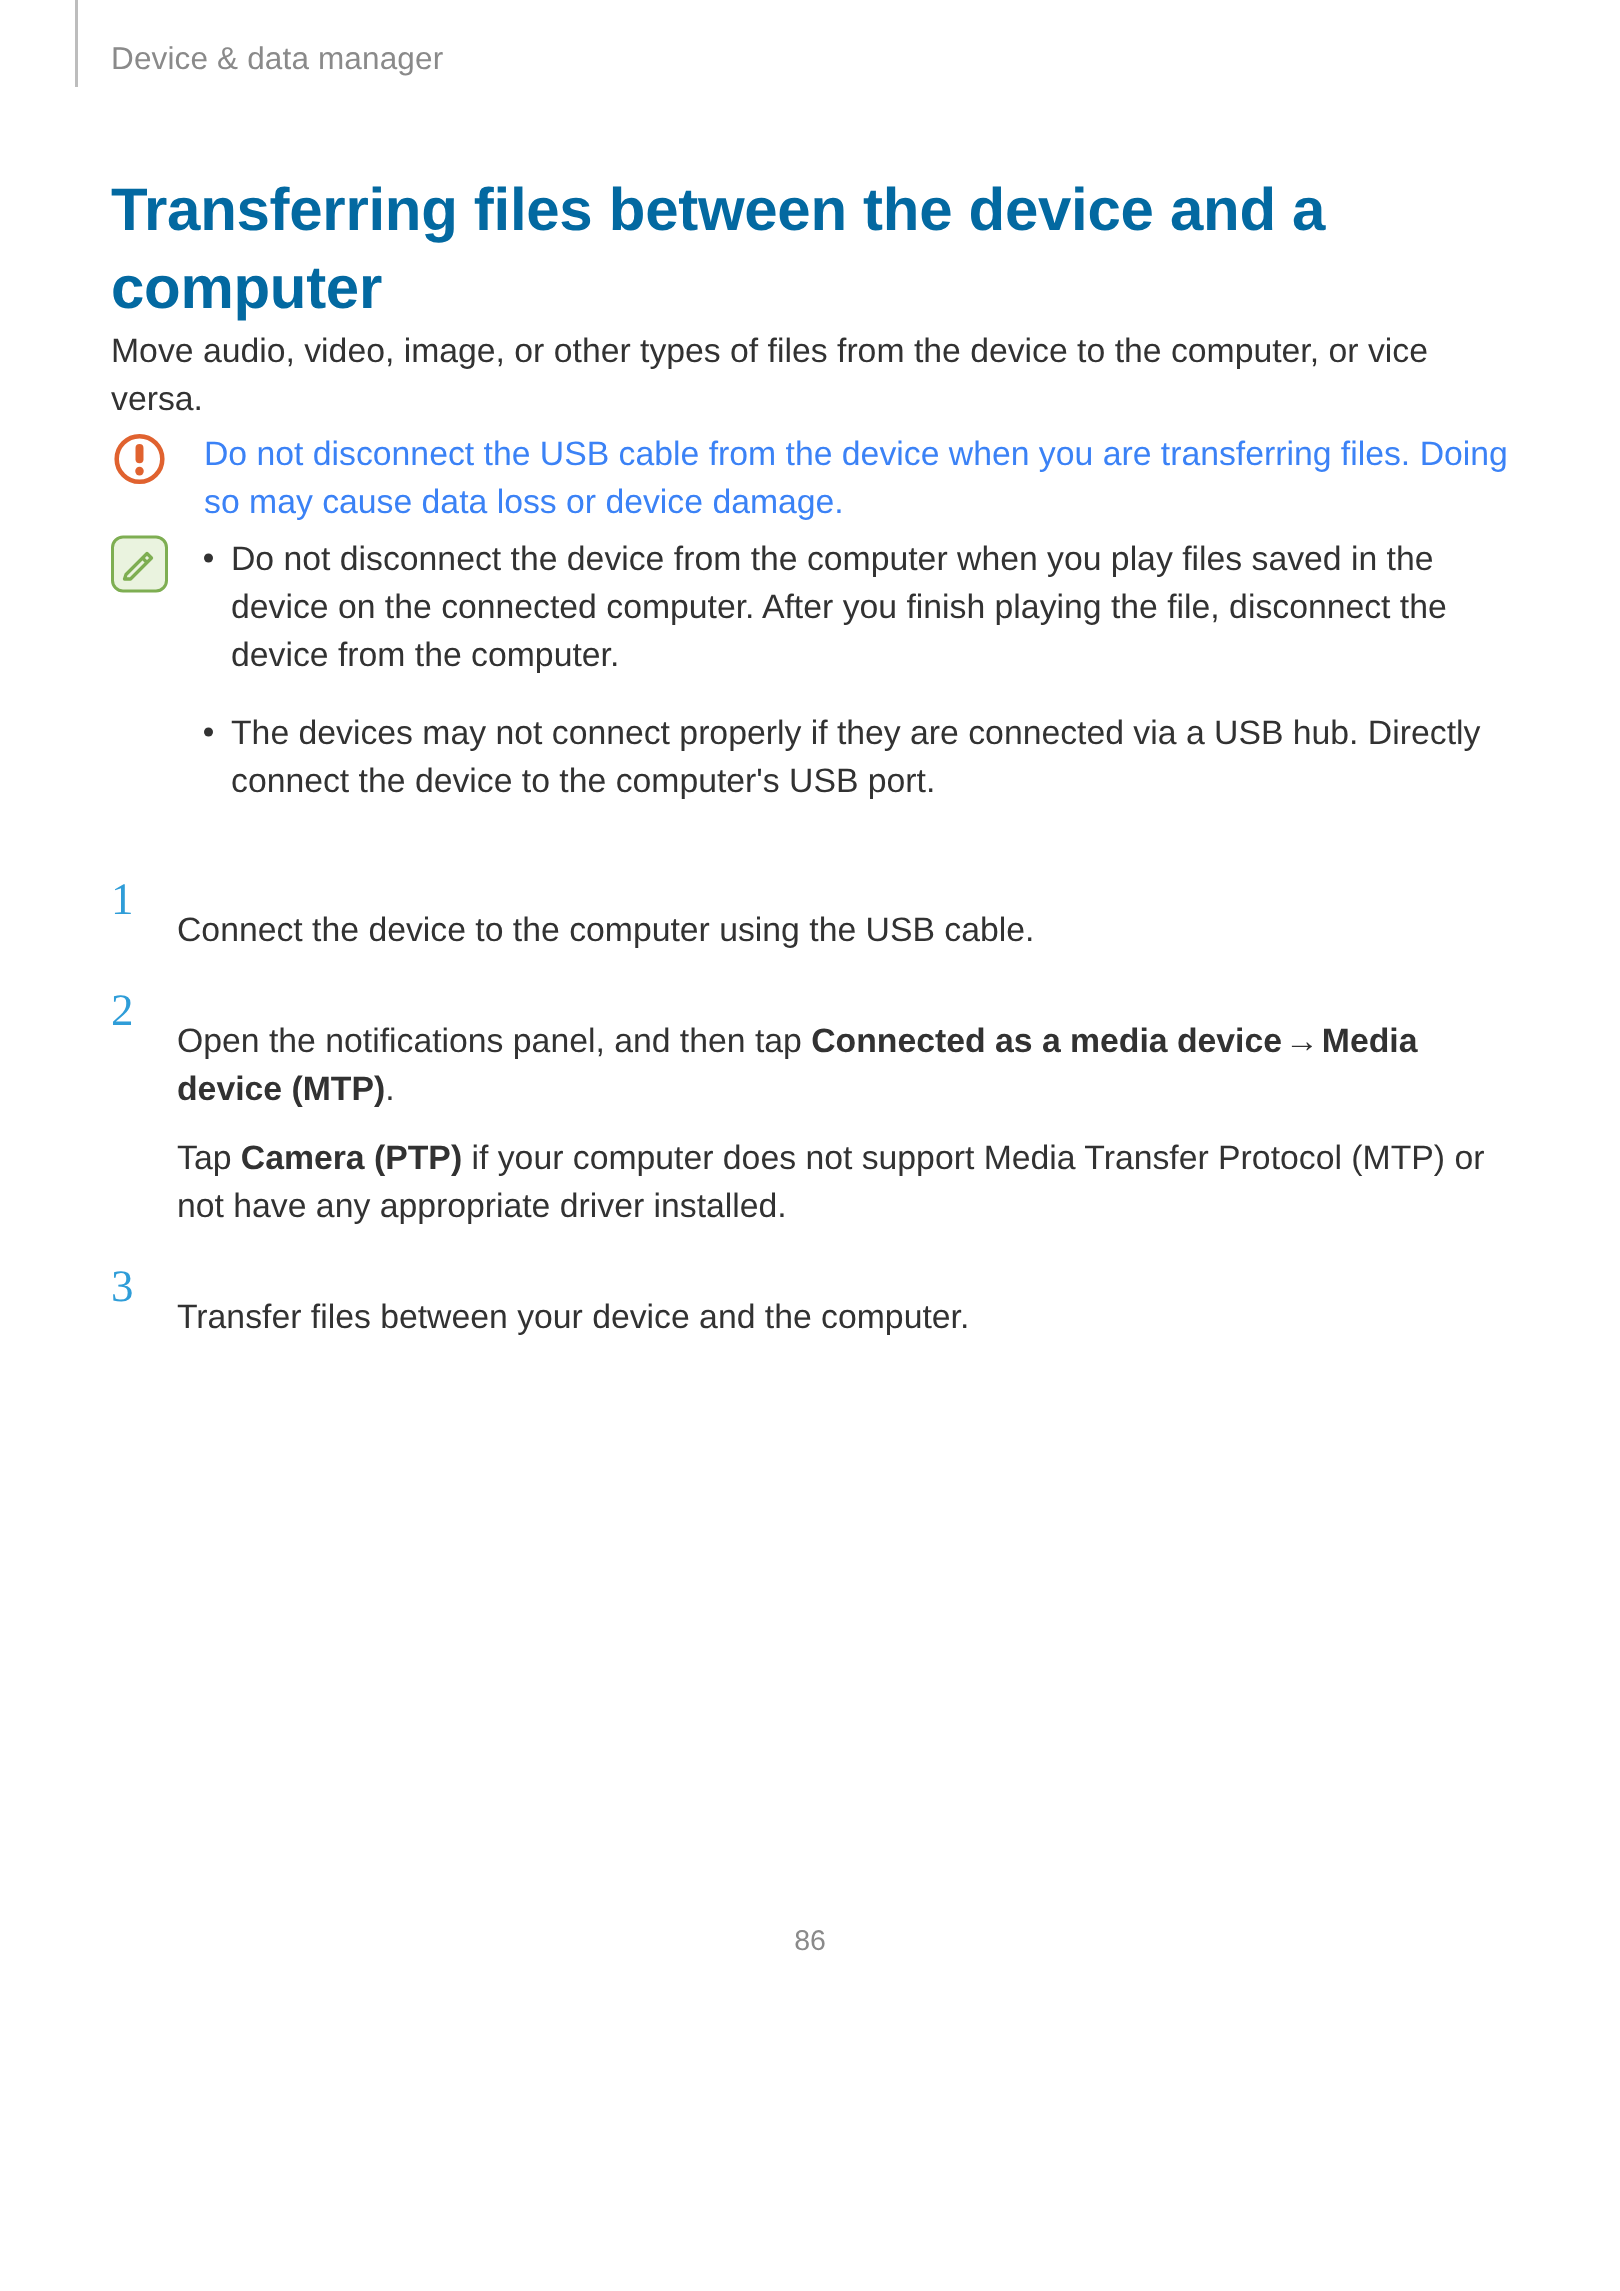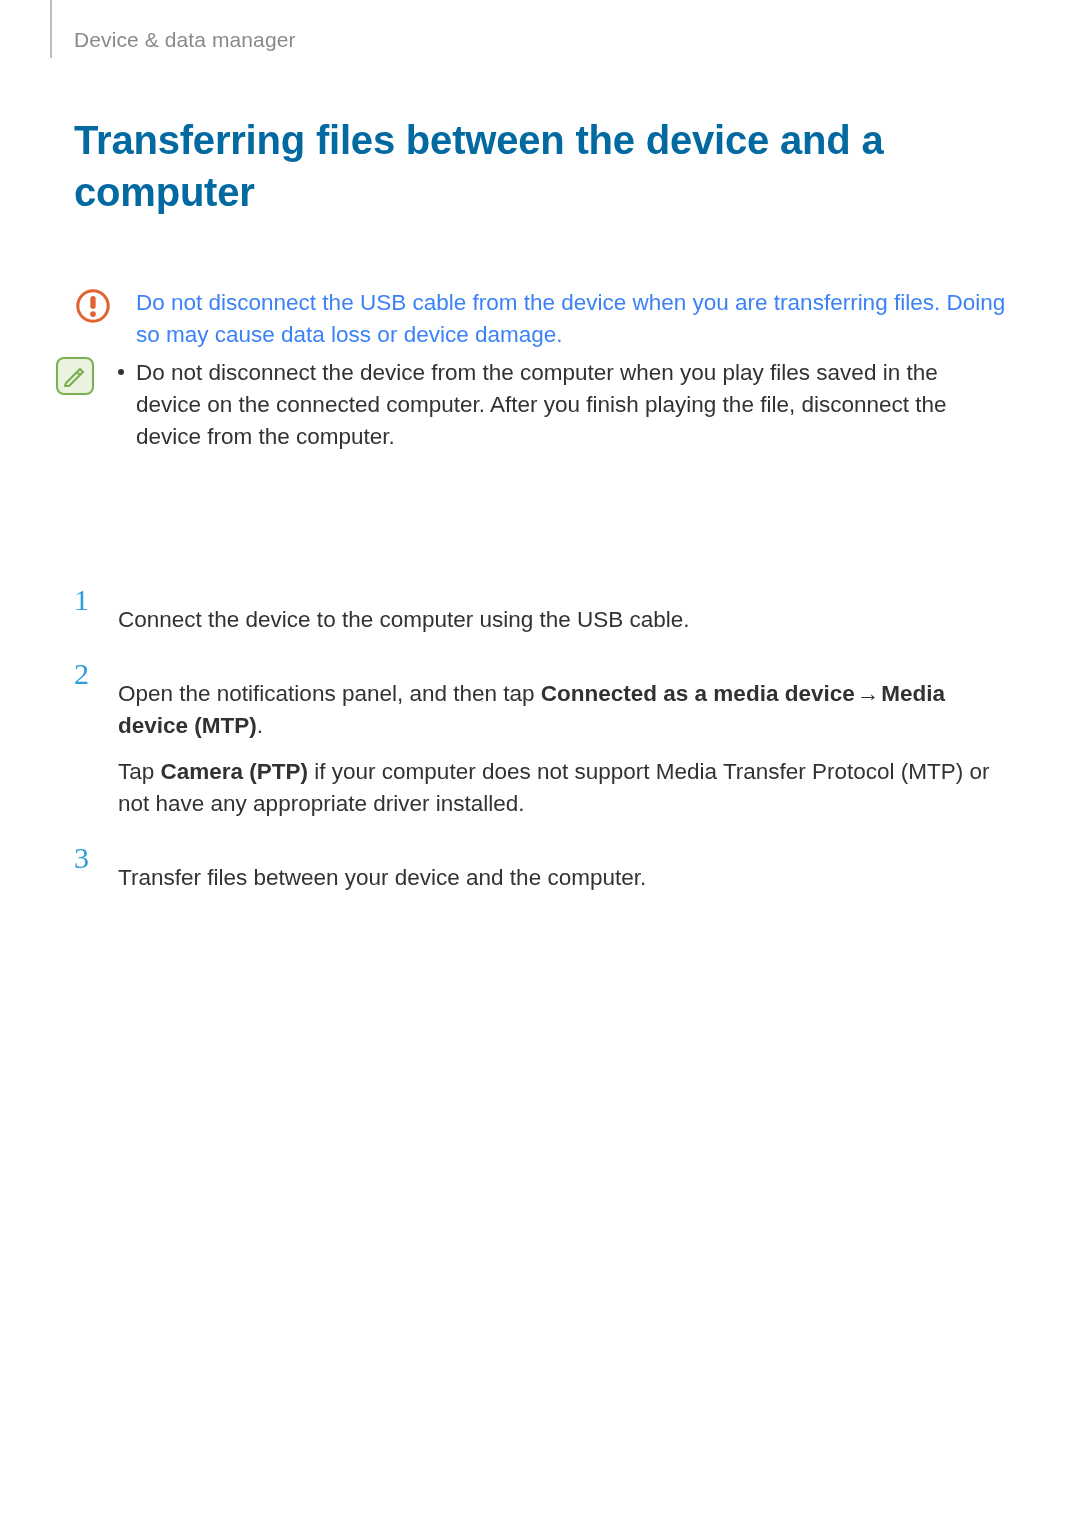--- a/index.html
+++ b/index.html
@@ -3,21 +3,21 @@
 <meta charset="utf-8">
 <style>
   * { box-sizing: border-box; margin: 0; padding: 0; }
   html, body { width: 1080px; height: 1527px; background: #fff; font-family: "Segoe UI", "Helvetica Neue", Arial, sans-serif; color: #2b2b2b; }
   .page { position: relative; width: 1080px; height: 1342px; }
   .header-rule { position: absolute; left: 50px; top: 0; width: 2px; height: 58px; background: #bdbdbd; }
   .breadcrumb { position: absolute; left: 74px; top: 28px; font-size: 21px; color: #8a8a8a; letter-spacing: 0.1px; }
   .title { position: absolute; left: 74px; top: 114px; width: 910px; font-size: 40px; font-weight: 700; color: #0369a1; line-height: 1.3; letter-spacing: -0.2px; }
   .intro { position: absolute; left: 74px; top: 218px; width: 935px; font-size: 22.5px; line-height: 1.42; color: #323232; }
   .warn-row { position: absolute; left: 74px; top: 287px; width: 935px; display: flex; gap: 24px; }
-  .note-row { position: absolute; left: 56px; top: 357px; width: 935px; display: flex; gap: 24px; }
+  .note-row { position: absolute; left: 74px; top: 357px; width: 935px; display: flex; gap: 24px; }
   .icon-box { flex: 0 0 38px; height: 38px; border-radius: 8px; display: flex; align-items: center; justify-content: center; }
   .warn-icon-svg { width: 38px; height: 38px; }
   .note-icon-box { border: 2.5px solid #7eae52; background: #eaf3df; }
   .note-text { flex: 1; font-size: 22.5px; line-height: 1.42; color: #3b82f6; }
   .note-list { flex: 1; }
   .note-list .item { display: flex; gap: 12px; font-size: 22.5px; line-height: 1.42; color: #323232; margin-bottom: 20px; }
   .note-list .item .dot { flex: 0 0 auto; width: 6px; height: 6px; background: #323232; border-radius: 50%; margin-top: 12px; }
   .subhead { position: absolute; left: 74px; top: 534px; font-size: 26px; font-weight: 700; color: #2b2b2b; }
   .steps { position: absolute; left: 74px; top: 588px; width: 935px; }
   .step { display: flex; gap: 22px; margin-bottom: 26px; }
@@ -31,20 +31,21 @@
 </head>
 <body>
 
 <div class="page">
 
   <div class="header-rule"></div>
   <div class="breadcrumb">Device &amp; data manager</div>
 
   <h1 class="title">Transferring files between the device and a computer</h1>
 
+  <p class="intro">Move audio, video, image, or other types of files from the device to the computer, or vice versa.</p>
 
   <div class="warn-row">
     <div class="icon-box">
       <svg class="warn-icon-svg" viewBox="0 0 40 40">
         <circle cx="20" cy="20" r="16" fill="none" stroke="#e0622f" stroke-width="3.2"></circle>
         <rect x="17.2" y="9.5" width="5.6" height="13.5" rx="2.8" fill="#e0622f"></rect>
         <circle cx="20" cy="28.5" r="3" fill="#e0622f"></circle>
       </svg>
     </div>
     <div class="note-text">Do not disconnect the USB cable from the device when you are transferring files. Doing so may cause data loss or device damage.</div>
@@ -54,20 +55,24 @@
     <div class="icon-box note-icon-box">
       <svg width="26" height="26" viewBox="0 0 26 26">
         <path d="M4 20 L18 6 L21 9 L7 23 L3 23 Z" fill="none" stroke="#7eae52" stroke-width="2.2" stroke-linejoin="round"></path>
         <line x1="15" y1="9" x2="18" y2="12" stroke="#7eae52" stroke-width="2.2"></line>
       </svg>
     </div>
     <div class="note-list">
       <div class="item">
         <div class="dot"></div>
         <div>Do not disconnect the device from the computer when you play files saved in the device on the connected computer. After you finish playing the file, disconnect the device from the computer.</div>
+      </div>
+      <div class="item">
+        <div class="dot"></div>
+        <div>The devices may not connect properly if they are connected via a USB hub. Directly connect the device to the computer's USB port.</div>
       </div>
     </div>
   </div>
 
 
   <div class="steps">
 
     <div class="step">
       <div class="num">1</div>
       <div class="body">Connect the device to the computer using the USB cable.</div>
@@ -83,14 +88,15 @@
       </div>
     </div>
 
     <div class="step">
       <div class="num">3</div>
       <div class="body">Transfer files between your device and the computer.</div>
     </div>
 
   </div>
 
+  <div class="pagenum">86</div>
 
 </div>
 
 </body></html>

